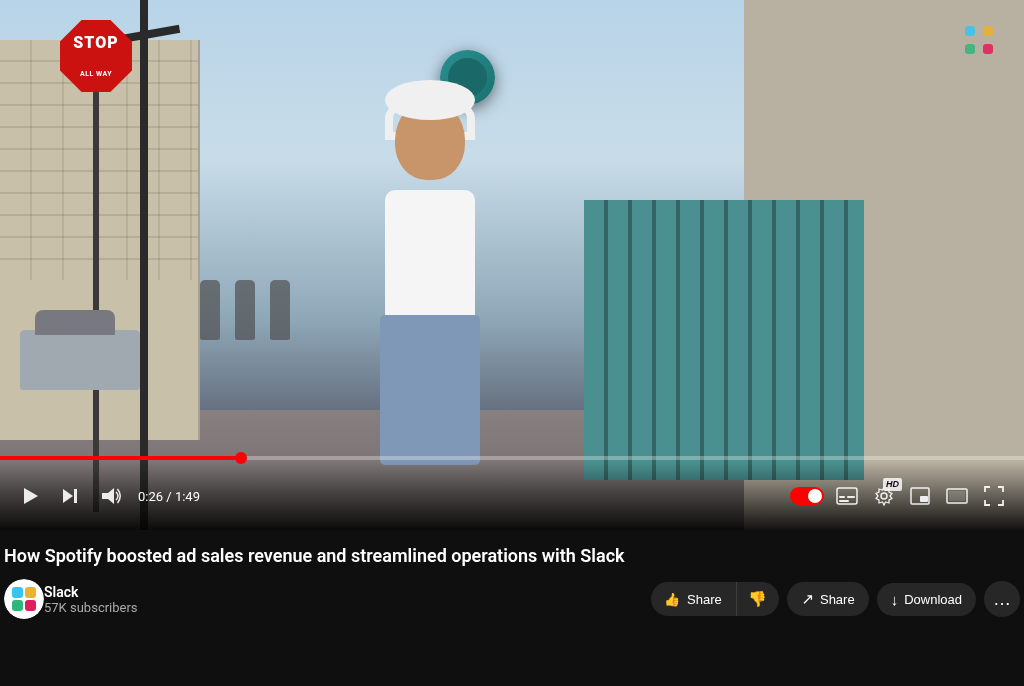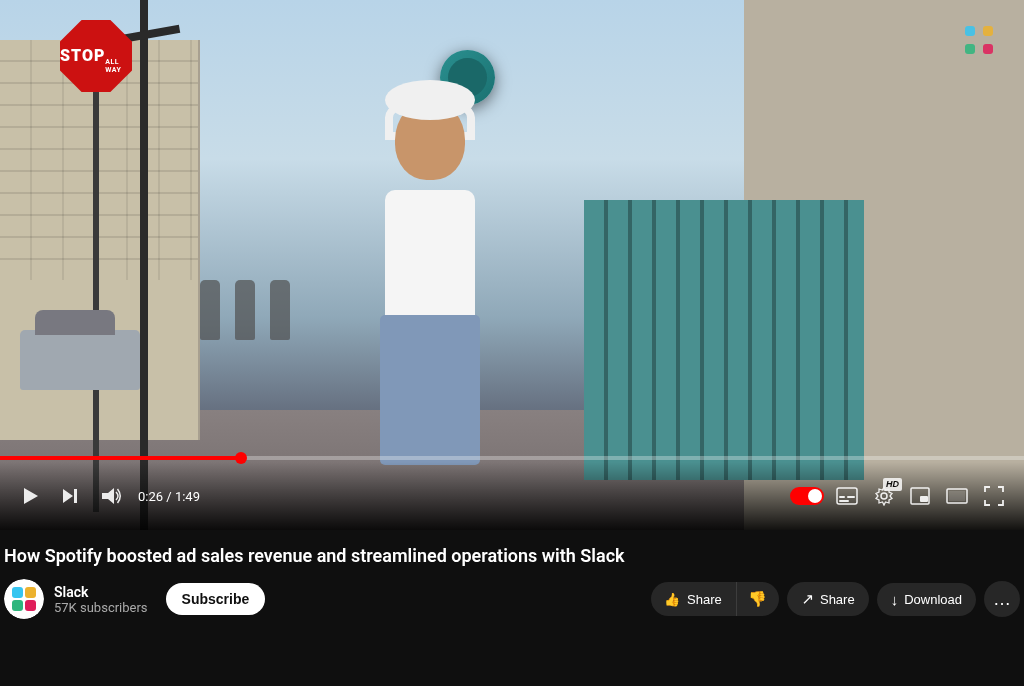--- a/index.html
+++ b/index.html
@@ -73,21 +73,21 @@
       flex-direction: column;
       align-items: center;
     }
     .stop-octagon {
       width: 72px; height: 72px;
       background: #cc1111;
       clip-path: polygon(30% 0%, 70% 0%, 100% 30%, 100% 70%, 70% 100%, 30% 100%, 0% 70%, 0% 30%);
       display: flex;
       align-items: center;
       justify-content: center;
-      flex-direction: row;
+      flex-direction: column;
     }
     .stop-text {
       color: white;
       font-weight: 900;
       font-size: 16px;
       line-height: 1;
       letter-spacing: 1px;
     }
     .stop-subtext {
       color: white;
@@ -382,21 +382,20 @@
       font-size: 18px;
       font-weight: 600;
       color: #fff;
       line-height: 1.3;
       margin-bottom: 12px;
     }
 
     .channel-row {
       display: flex;
       align-items: center;
-      gap: 10px;
     }
 
     .channel-avatar {
       width: 40px; height: 40px;
       border-radius: 50%;
       overflow: hidden;
       flex-shrink: 0;
     }
 
     .channel-info {
@@ -664,21 +663,20 @@
             <rect x="21" y="8" width="11" height="11" rx="3" fill="#ECB22E"></rect>
             <rect x="21" y="21" width="11" height="11" rx="3" fill="#E01E5A"></rect>
           </svg>
         </div>
 
         <div class="channel-info">
           <div class="channel-name">Slack</div>
           <div class="channel-subs">57K subscribers</div>
         </div>
 
-        <button class="subscribe-btn">Subscribe</button>
 
         <div class="action-buttons">
 
           <div class="like-dislike-group">
             <button class="like-btn">
               <span>👍</span>
               <span>Share</span>
             </button>
             <button class="dislike-btn">
               <span>👎</span>

